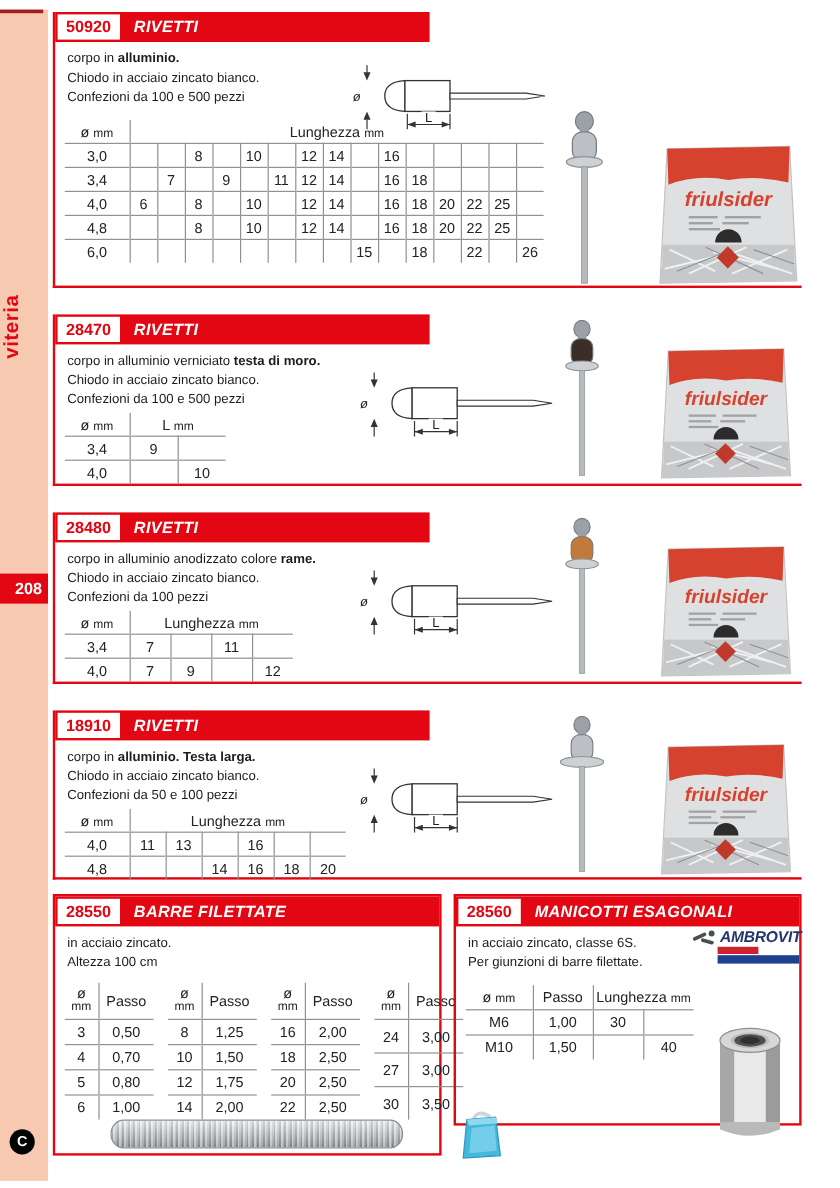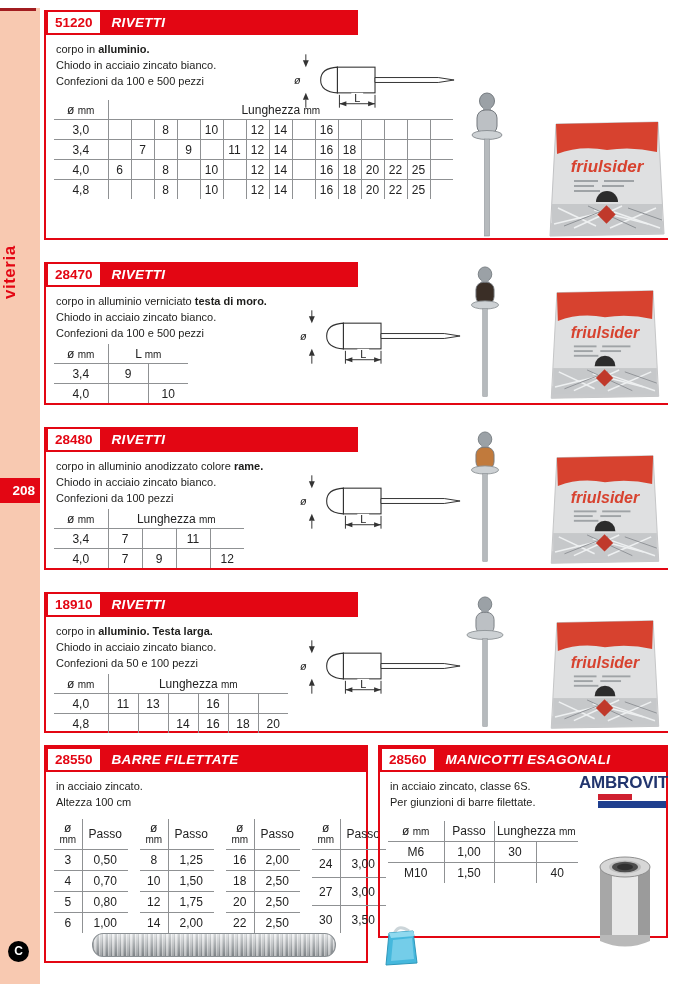--- a/index.html
+++ b/index.html
@@ -56,21 +56,21 @@
   .photo-wrap{position:absolute}
   #rod{
     position:absolute;left:46px;top:186px;width:242px;height:22px;
     border:1px solid #8a8f93;border-radius:11px/50%;
     background:
       linear-gradient(rgba(255,255,255,.55),rgba(0,0,0,.18)),
       repeating-linear-gradient(90deg,#9aa0a4 0 1.5px,#e8eaec 1.5px 3px,#c3c7ca 3px 4.5px);
   }
   #ambrovit{left:196px;top:26px;width:92px}
   .amb-row{display:flex;align-items:center;gap:2px}
-  .amb-text{color:#22356e;font-weight:bold;font-size:17px;letter-spacing:-.2px}
+  .amb-text{color:#22356e;font-weight:bold;font-style:italic;font-size:13px;letter-spacing:-.2px}
   .amb-red{width:34px;height:6px;background:#cf2030;margin:1px 0 1px 22px}
   .amb-blue{width:68px;height:7px;background:#1f3f8f;margin-left:22px}
 </style>
 </head>
 <body>
 
 <svg width="0" height="0" style="position:absolute" aria-hidden="true">
   <defs>
     <symbol id="sym-diagram" viewBox="0 0 170 62">
       <line x1="14" y1="4" x2="14" y2="11" stroke="#333" stroke-width="1"></line>
@@ -139,21 +139,21 @@
 </svg>
 
 <div id="sidebar" class="abs"></div>
 <div id="sidebar-topline" class="abs"></div>
 <div id="vertical-label" class="abs">viteria</div>
 <div id="page-badge" class="abs">208</div>
 <div id="copyright" class="abs">C</div>
 
 <div class="section" style="left:44px;top:10px;width:624px;height:230px">
   <div class="hdr" style="width:312px">
-    <span class="code">51220</span>
+    <span class="code">50920</span>
     <span class="htitle">RIVETTI</span>
   </div>
   <div class="desc">
     <div><span>corpo in </span><span class="b">alluminio.</span></div>
     <div>Chiodo in acciaio zincato bianco.</div>
     <div>Confezioni da 100 e 500 pezzi</div>
   </div>
   <svg class="abs" style="left:246px;top:40px" width="168" height="62">
       <use href="#sym-diagram"></use>
     </svg>
@@ -233,20 +233,38 @@
           <td></td>
           <td>12</td>
           <td>14</td>
           <td></td>
           <td>16</td>
           <td>18</td>
           <td>20</td>
           <td>22</td>
           <td>25</td>
           <td></td>
+        </tr>
+        <tr>
+          <td>6,0</td>
+          <td></td>
+          <td></td>
+          <td></td>
+          <td></td>
+          <td></td>
+          <td></td>
+          <td></td>
+          <td></td>
+          <td>15</td>
+          <td></td>
+          <td>18</td>
+          <td></td>
+          <td>22</td>
+          <td></td>
+          <td>26</td>
         </tr>
       </tbody>
   </table>
   <div class="photo-wrap" style="left:420px;top:82px">
     <svg width="42" height="148" style="--head:#bcc0c4">
         <use href="#sym-rivet-n"></use>
       </svg>
   </div>
   <div class="photo-wrap" style="left:498px;top:90px">
     <svg width="126" height="140">

